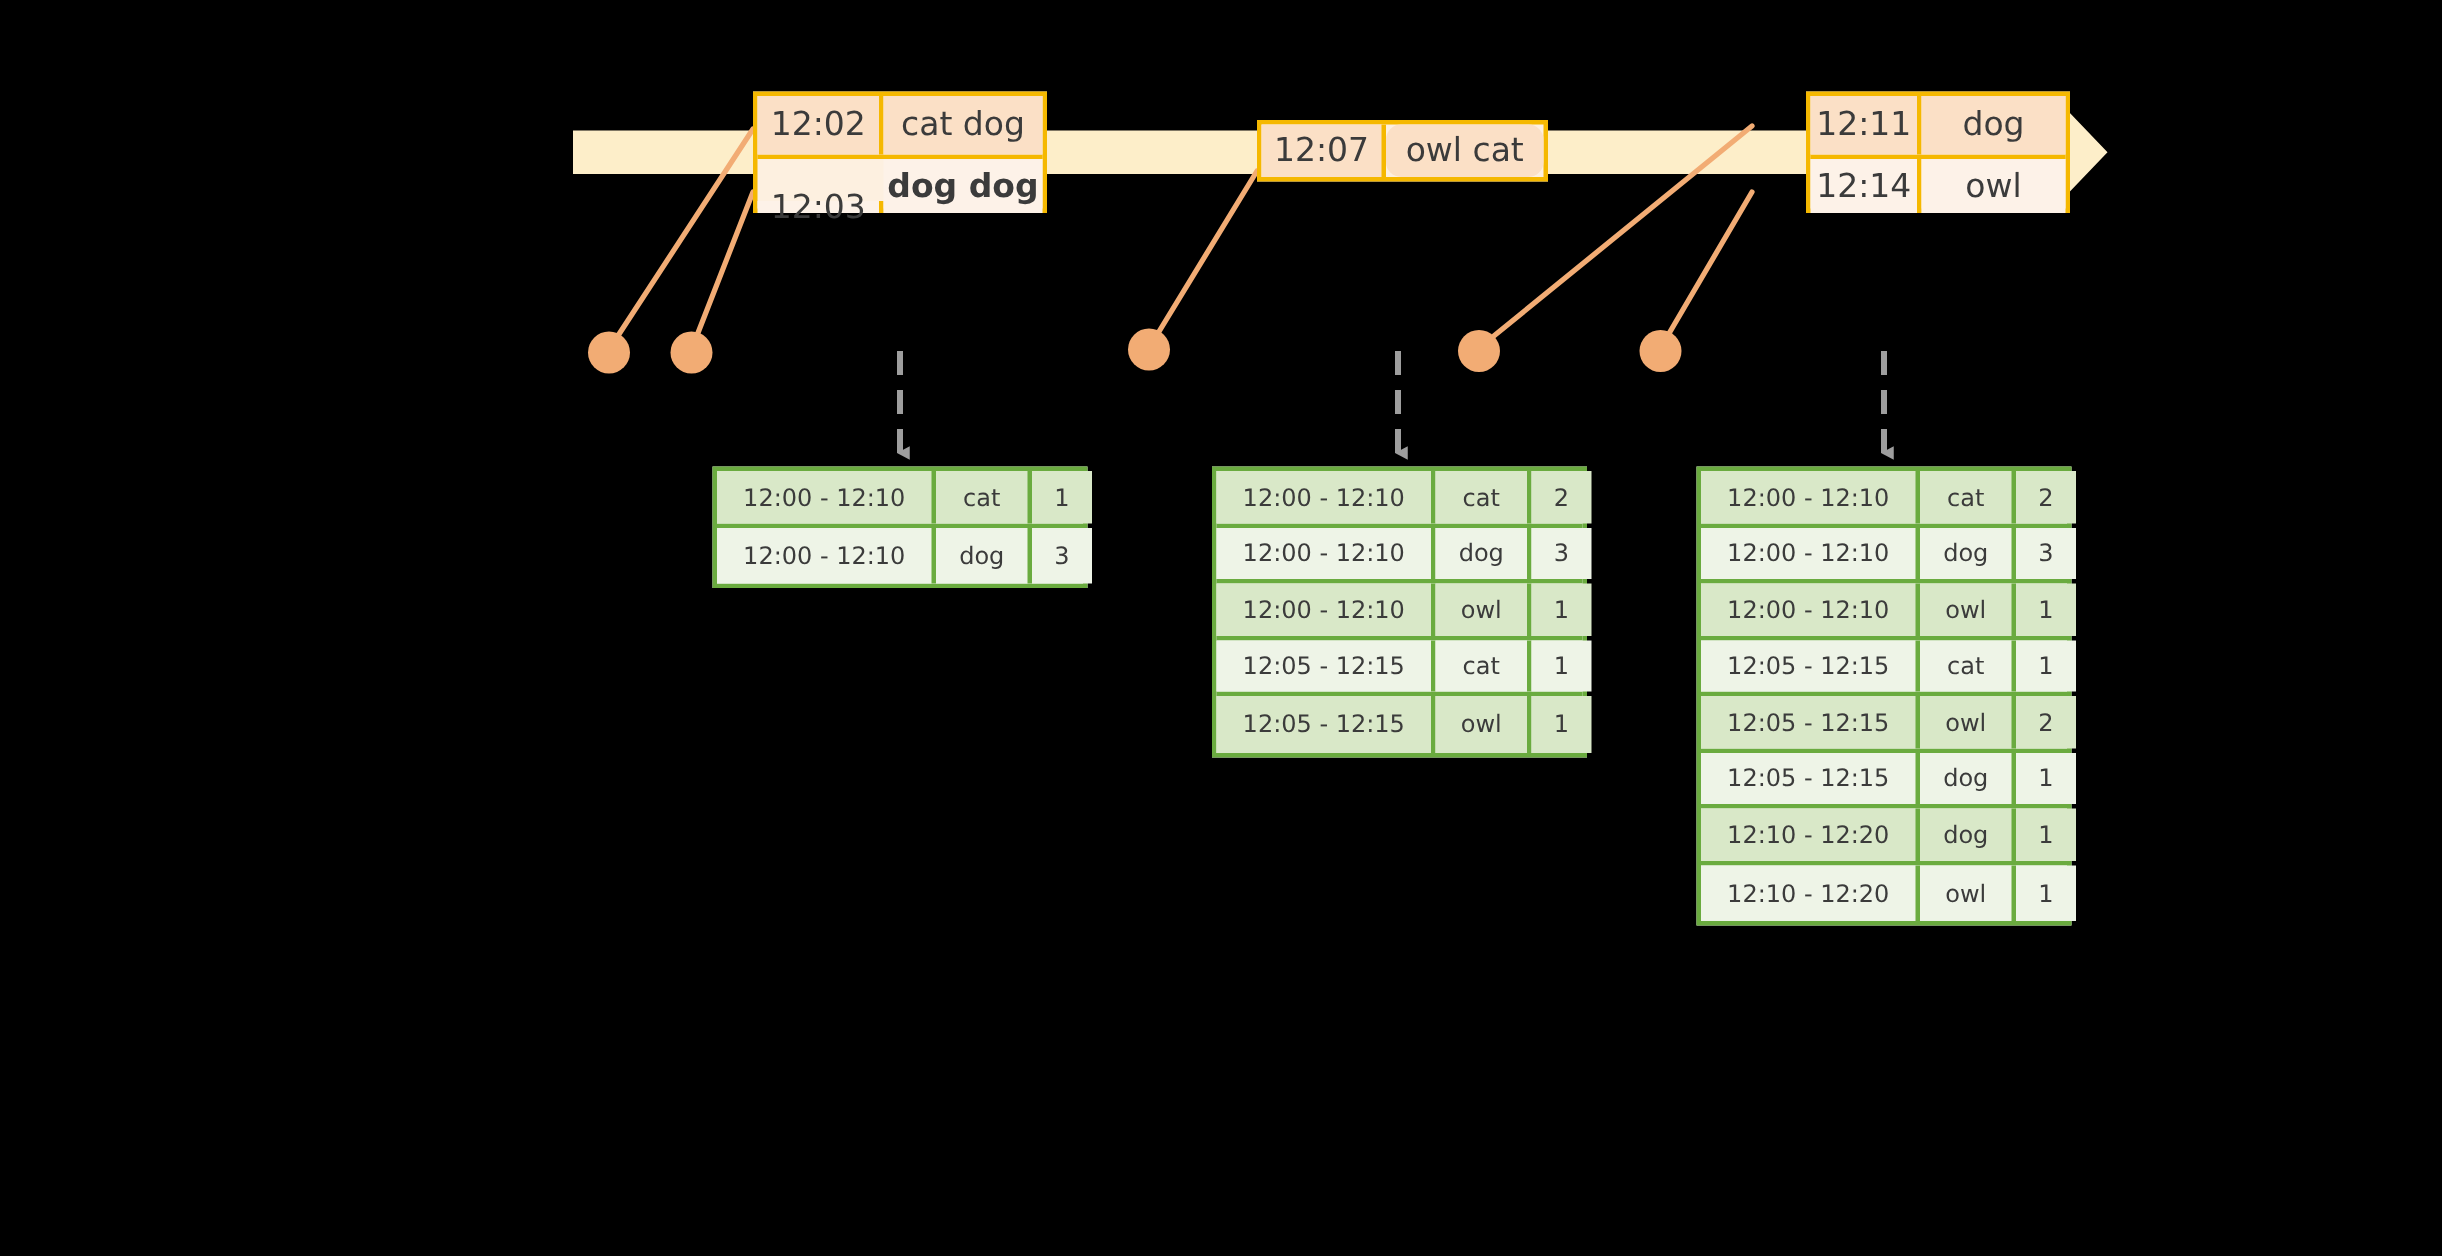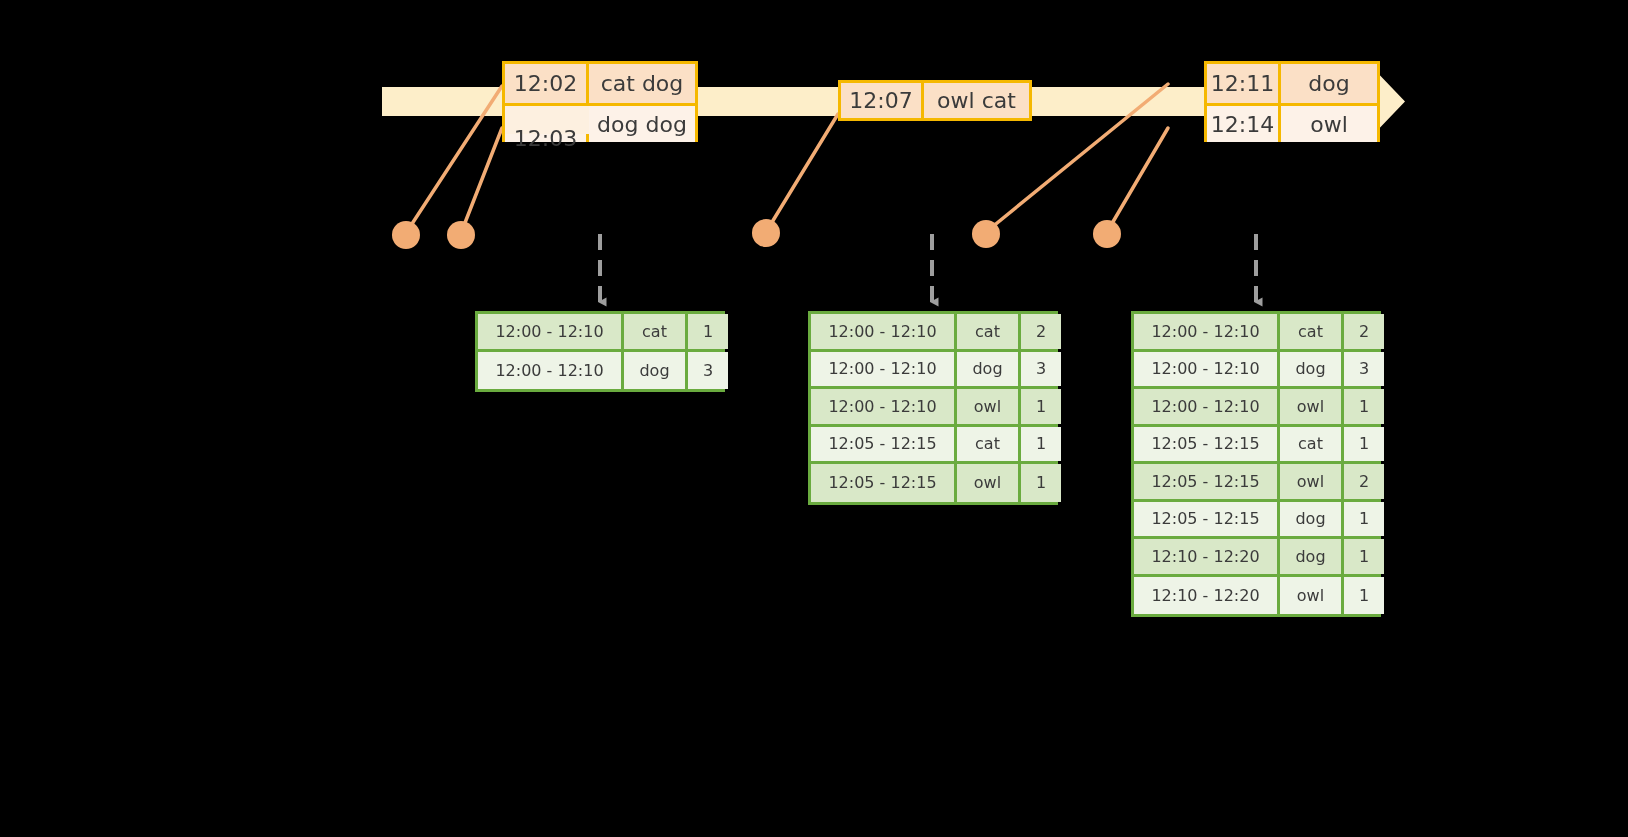--- a/index.html
+++ b/index.html
@@ -124,28 +124,28 @@
     </g>
   </svg>
 
   <div class="event-box" style="left:502px; top:61px; width:196px; height:81px;">
     <div class="event-row dark">
       <span class="cell time" style="flex:0 0 84px;">12:02</span>
       <span class="cell words" style="flex:1;">cat dog</span>
     </div>
     <div class="event-row light">
       <span class="cell time" style="flex:0 0 84px;margin-top:28px;">12:03</span>
-      <span class="cell words" style="flex:1;">dog dog</span>
+      <span class="cell words" style="flex:1;font-weight:bold;">dog dog</span>
     </div>
   </div>
 
   <div class="event-box" style="left:838px; top:80px; width:194px; height:41px;">
     <div class="event-row dark" style="height:35px;">
       <span class="cell time" style="flex:0 0 83px;">12:07</span>
-      <span class="cell words" style="flex:1;">owl cat</span>
+      <span class="cell words" style="flex:1;border-radius:10px;">owl cat</span>
     </div>
   </div>
 
   <div class="event-box" style="left:1204px; top:61px; width:176px; height:81px;">
     <div class="event-row dark">
       <span class="cell time" style="flex:0 0 74px;">12:11</span>
       <span class="cell words" style="flex:1;">dog</span>
     </div>
     <div class="event-row light">
       <span class="cell time" style="flex:0 0 74px;">12:14</span>

